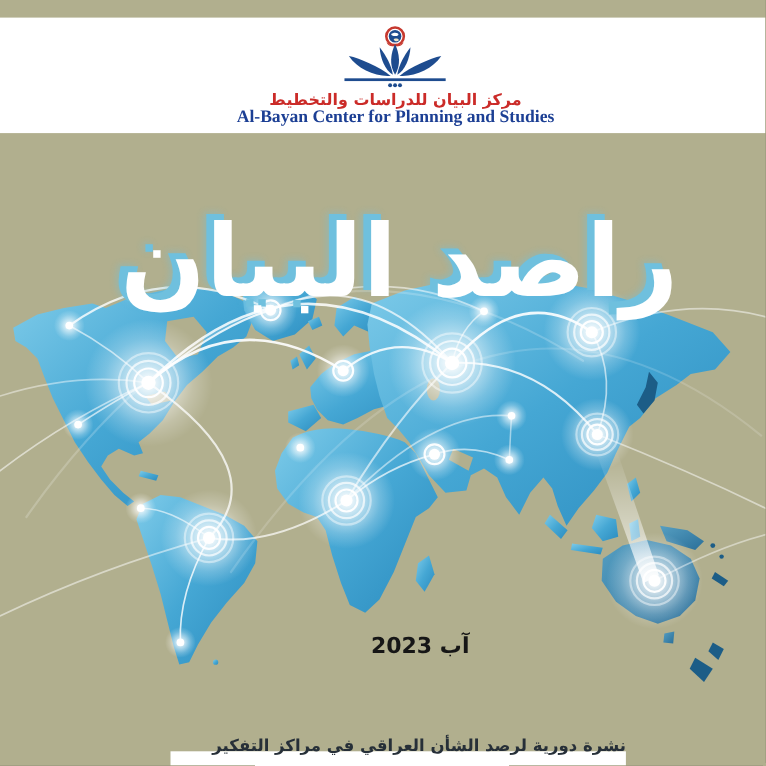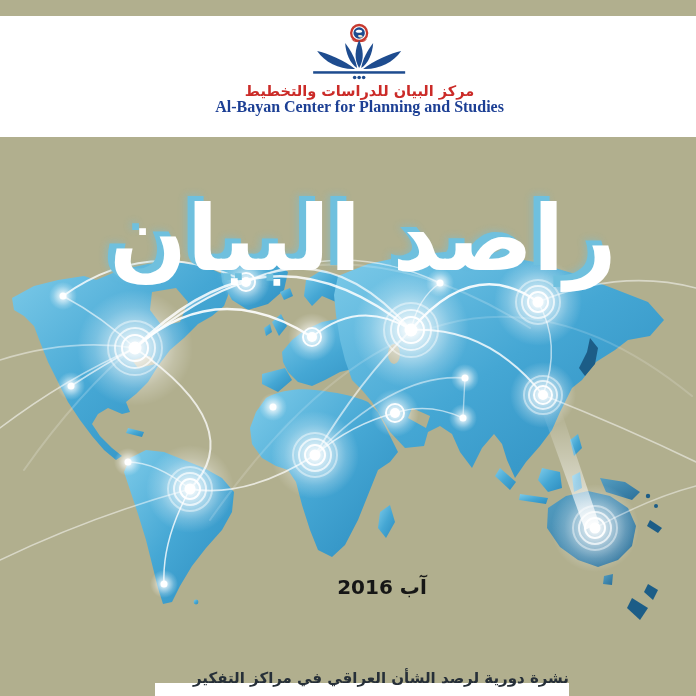--- a/index.html
+++ b/index.html
@@ -1,20 +1,20 @@
 <!DOCTYPE html>
 <html lang="ar"><head>
 <meta charset="utf-8">
 <style>
   html,body{margin:0;padding:0;}
   body{background:#8f8d74;font-family:"DejaVu Sans",sans-serif;}
   .canvas{position:relative;width:696px;height:696px;overflow:hidden;background:#b1af8e;margin:0 auto;}
 
   
-  .band{position:absolute;top:16px;left:0;right:0;height:121px;background:#ffffff;z-index:4;}
+  .band{position:absolute;top:16px;left:0;right:0;height:105px;background:#ffffff;z-index:4;}
   .logo{position:absolute;top:7px;left:50%;transform:translateX(-46%);text-align:center;}
   .logo-mark{display:block;margin:0 auto;}
   .logo-ar{font-size:14.5px;font-weight:bold;color:#cb2b28;direction:rtl;line-height:18px;margin-top:1px;letter-spacing:0;}
   .logo-en{font-family:"Liberation Serif",serif;font-size:16px;font-weight:bold;color:#1c3f94;line-height:14px;}
 
   
   .title{position:absolute;top:108px;left:0;width:100%;text-align:center;transform:translateX(15px);
          direction:rtl;font-weight:bold;font-size:91px;line-height:140px;color:#ffffff;z-index:3;
          text-shadow:-7px -5px 0 #6fc0de, -9px -6px 7px rgba(111,192,222,.45);}
 
@@ -262,19 +262,19 @@
         <rect x="4" y="48.2" width="92" height="2.5" fill="#1e4c8f"></rect>
         <circle cx="45.5" cy="54.5" r="1.8" fill="#1e4c8f"></circle>
         <circle cx="50" cy="54.5" r="1.8" fill="#1e4c8f"></circle>
         <circle cx="54.5" cy="54.5" r="1.8" fill="#1e4c8f"></circle>
       </svg>
       <div class="logo-ar">مركز البيان للدراسات والتخطيط</div>
       <div class="logo-en">Al-Bayan Center for Planning and Studies</div>
     </div>
   </header>
 
-  <div class="date" dir="rtl">آب 2016</div>
+  <div class="date" dir="rtl">آب 2023</div>
 
   <div class="banner">
     <span dir="rtl">نشرة دورية لرصد الشأن العراقي في مراكز التفكير الدولية</span>
   </div>
 
 </div>
 
 </body></html>

